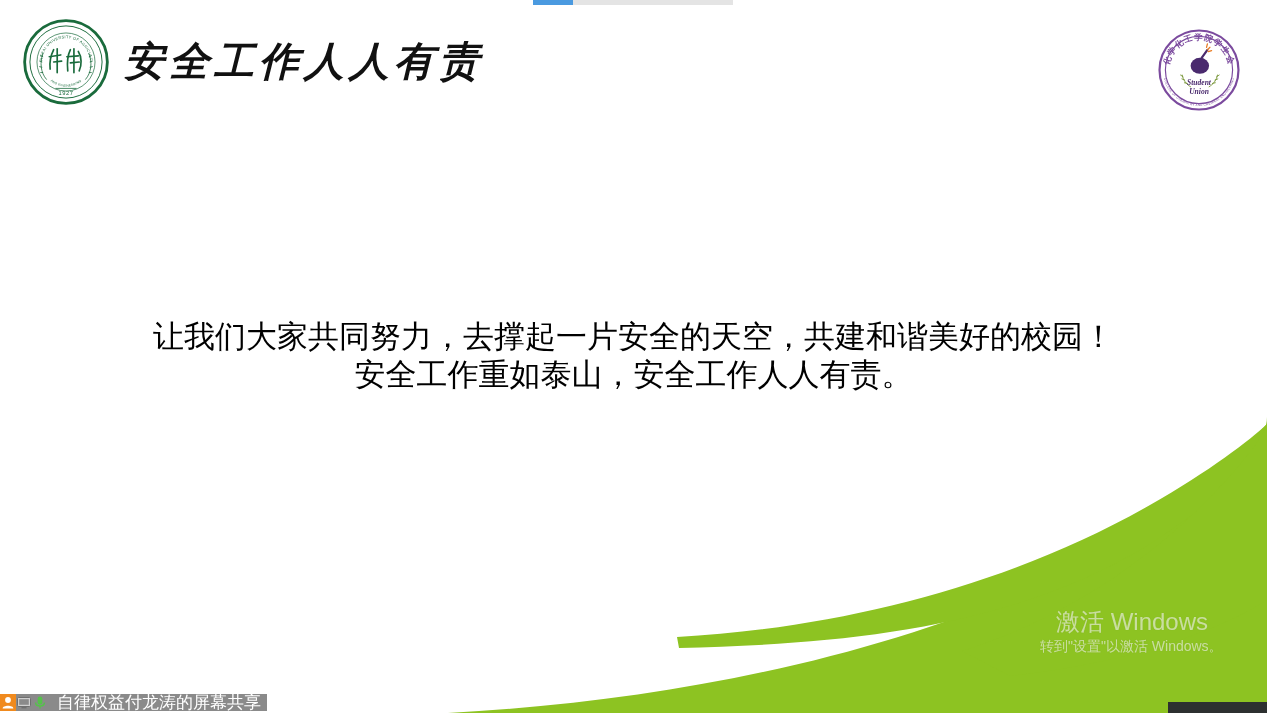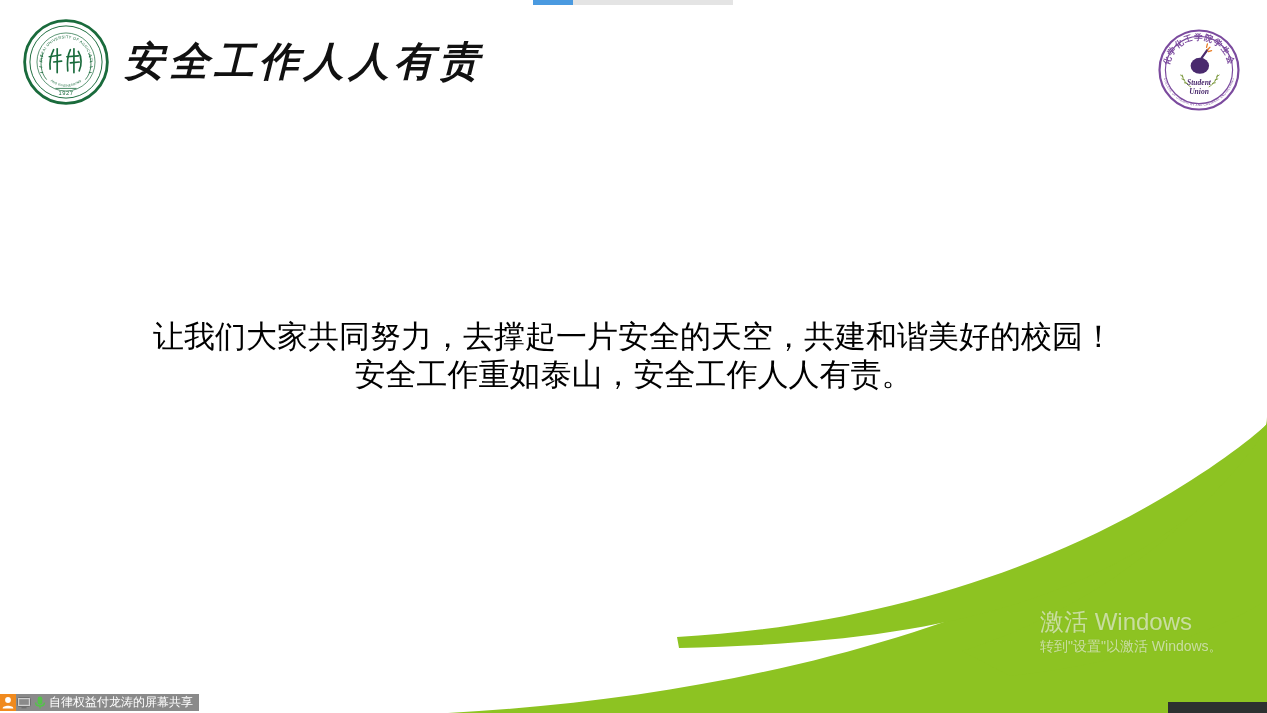--- a/index.html
+++ b/index.html
@@ -124,20 +124,21 @@
     z-index: 30;
     color: rgba(255,255,255,0.55);
     text-shadow: 0 0 1px rgba(120,140,80,0.25);
     pointer-events: none;
   }
   #win-wm-title {
     font-size: 24px;
     line-height: 28px;
     font-weight: 400;
     white-space: nowrap;
+    margin-left: 16px;
   }
   #win-wm-sub {
     font-size: 14px;
     line-height: 20px;
     white-space: nowrap;
   }
 
   
   #bottom-dark-bar {
     position: absolute;
@@ -161,22 +162,22 @@
     align-items: center;
     padding-right: 6px;
   }
   .share-icon {
     width: 16px;
     height: 17px;
     flex: 0 0 16px;
     display: block;
   }
   #share-label {
-    margin-left: 1px;
-    font-size: 12px;
+    margin-left: 9px;
+    font-size: 17px;
     line-height: 17px;
     color: #ffffff;
     white-space: nowrap;
   }
 </style>
 </head>
 <body>
 
 <div id="stage">
 

